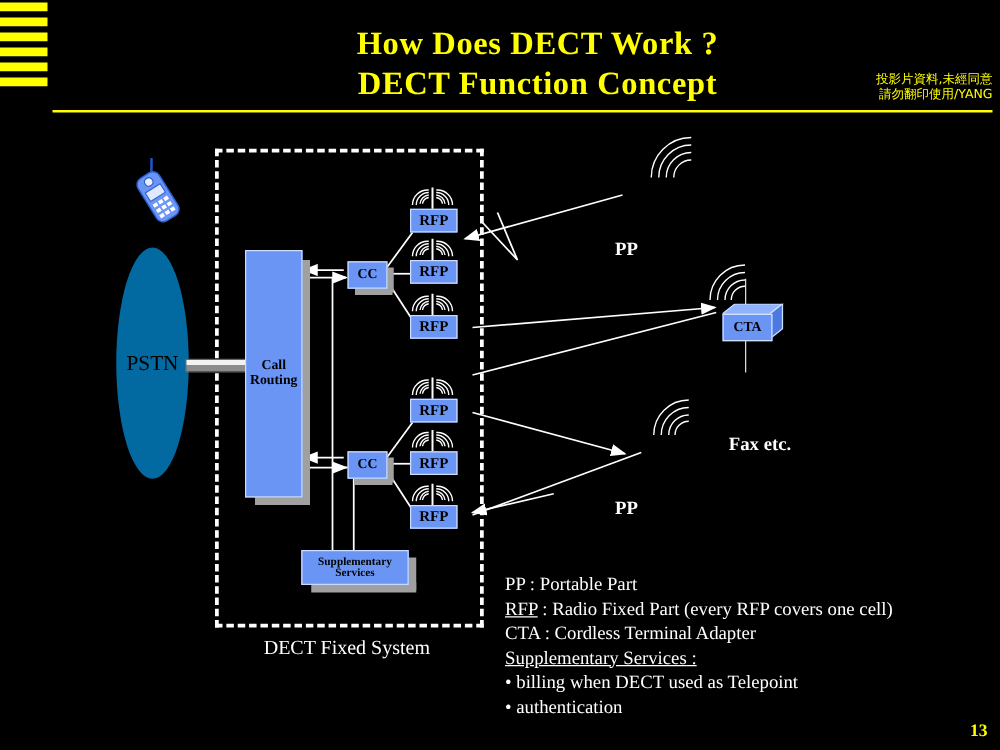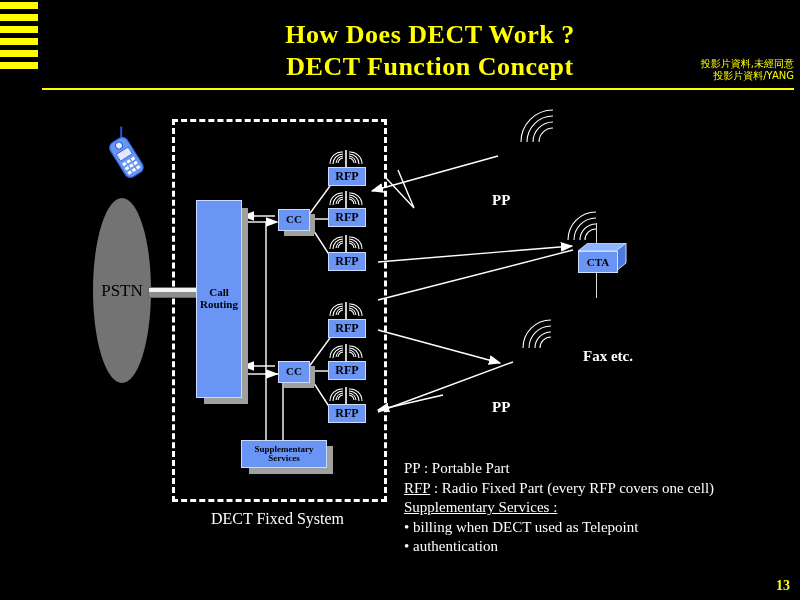--- a/index.html
+++ b/index.html
@@ -36,21 +36,21 @@
   #dect-caption{left:150px;top:510px;width:255px;text-align:center;font-size:16px;color:#fff;}
 
   
   .shadow{position:absolute;background:#a0a0a0;}
   .bluebox{
     position:absolute;background:#6a95f5;border:1px solid #c9dbff;
     color:#000;font-weight:bold;display:flex;align-items:center;
     justify-content:center;text-align:center;line-height:1.05;
   }
   #pstn{
-    left:93px;top:198px;width:58px;height:185px;background:#737373;
+    left:93px;top:198px;width:58px;height:185px;background:#0369a1;
     border-radius:50%;color:#000;font-size:17px;
     display:flex;align-items:center;justify-content:center;
   }
   #pstn-link{left:148px;top:287px;width:48px;height:9px;
     background:linear-gradient(#f2f2f2 0 40%, #8c8c8c 40% 100%);border:1px solid #666;}
 
   #callrouting{left:196px;top:200px;width:44px;height:196px;font-size:11px;}
   #callrouting-shadow{left:240px;top:208px;width:8px;height:196px;}
   #callrouting-shadow2{left:204px;top:396px;width:44px;height:8px;}
 
@@ -96,21 +96,21 @@
   <div class="bar" style="top:38px"></div>
   <div class="bar" style="top:50px"></div>
   <div class="bar" style="top:62px"></div>
 </div>
 
 <div id="title-line1" class="abs title">How Does DECT Work ?</div>
 <div id="title-line2" class="abs title">DECT Function Concept</div>
 
 <div id="copyright" class="abs">
   <div>投影片資料,未經同意</div>
-  <div>投影片資料/YANG</div>
+  <div>請勿翻印使用/YANG</div>
 </div>
 <div id="rule" class="abs"></div>
 
 <div id="dect-box" class="abs"></div>
 <div id="dect-caption" class="abs">DECT Fixed System</div>
 
 <svg class="overlay">
   <defs>
     <marker id="arw" markerWidth="9" markerHeight="7" refX="8" refY="3.5" orient="auto">
       <polygon points="0 0, 9 3.5, 0 7" fill="#ffffff"></polygon>
@@ -331,18 +331,19 @@
   </span>
 </div>
 
 <div id="pp1" class="abs lbl">PP</div>
 <div id="pp2" class="abs lbl">PP</div>
 <div id="fax" class="abs lbl">Fax etc.</div>
 
 <div id="legend" class="abs">
     <div><span>PP</span><span> : Portable Part</span></div>
     <div><span class="u">RFP</span><span> : Radio Fixed Part (every RFP covers one cell)</span></div>
+    <div><span>CTA</span><span> : Cordless Terminal Adapter</span></div>
     <div><span class="u">Supplementary Services</span><span class="u"> :</span></div>
     <div><span>•  billing when DECT used as Telepoint</span></div>
     <div><span>•  authentication</span></div>
   </div>
 
 <div id="pagenum" class="abs">13</div>
 
 </body></html>

